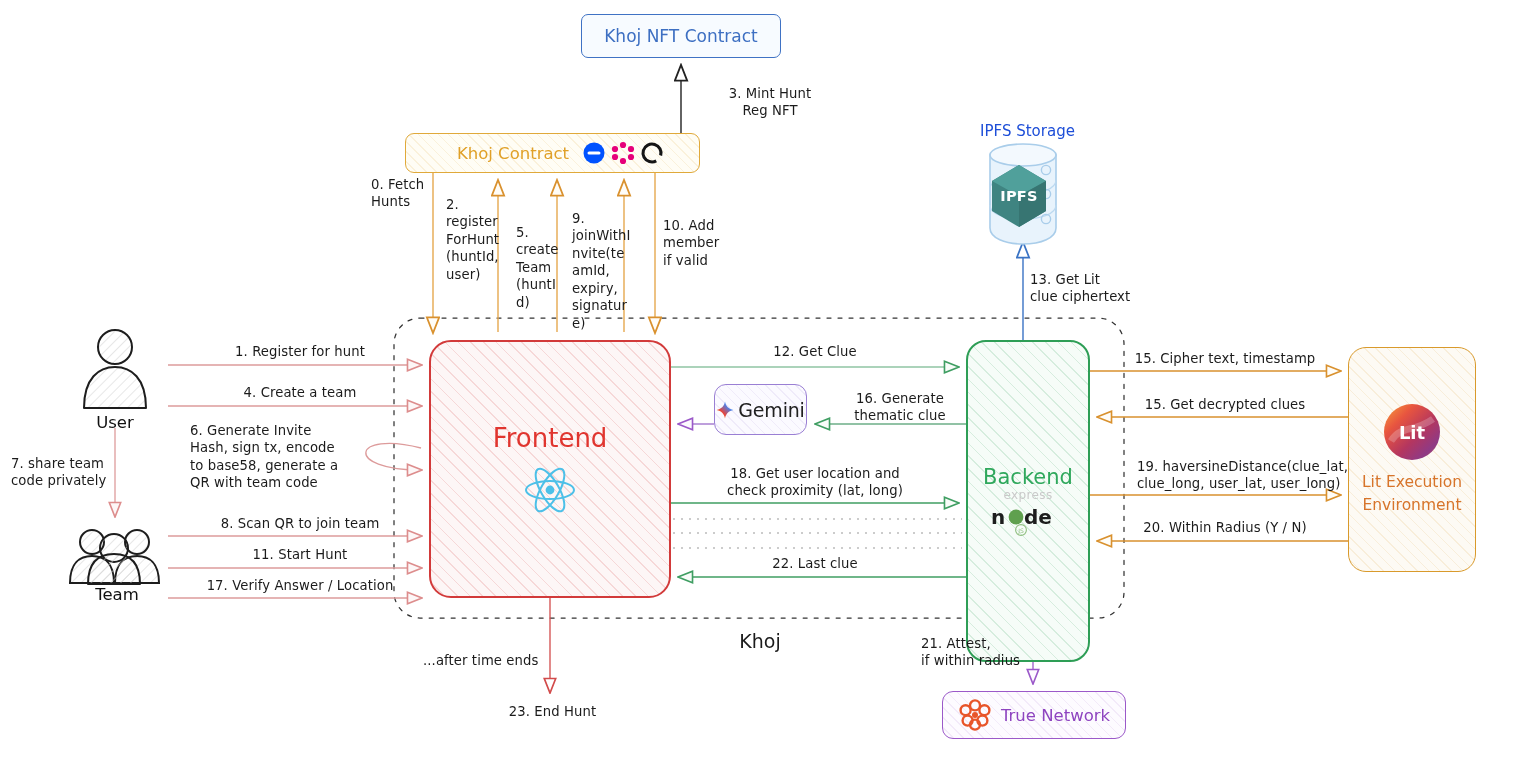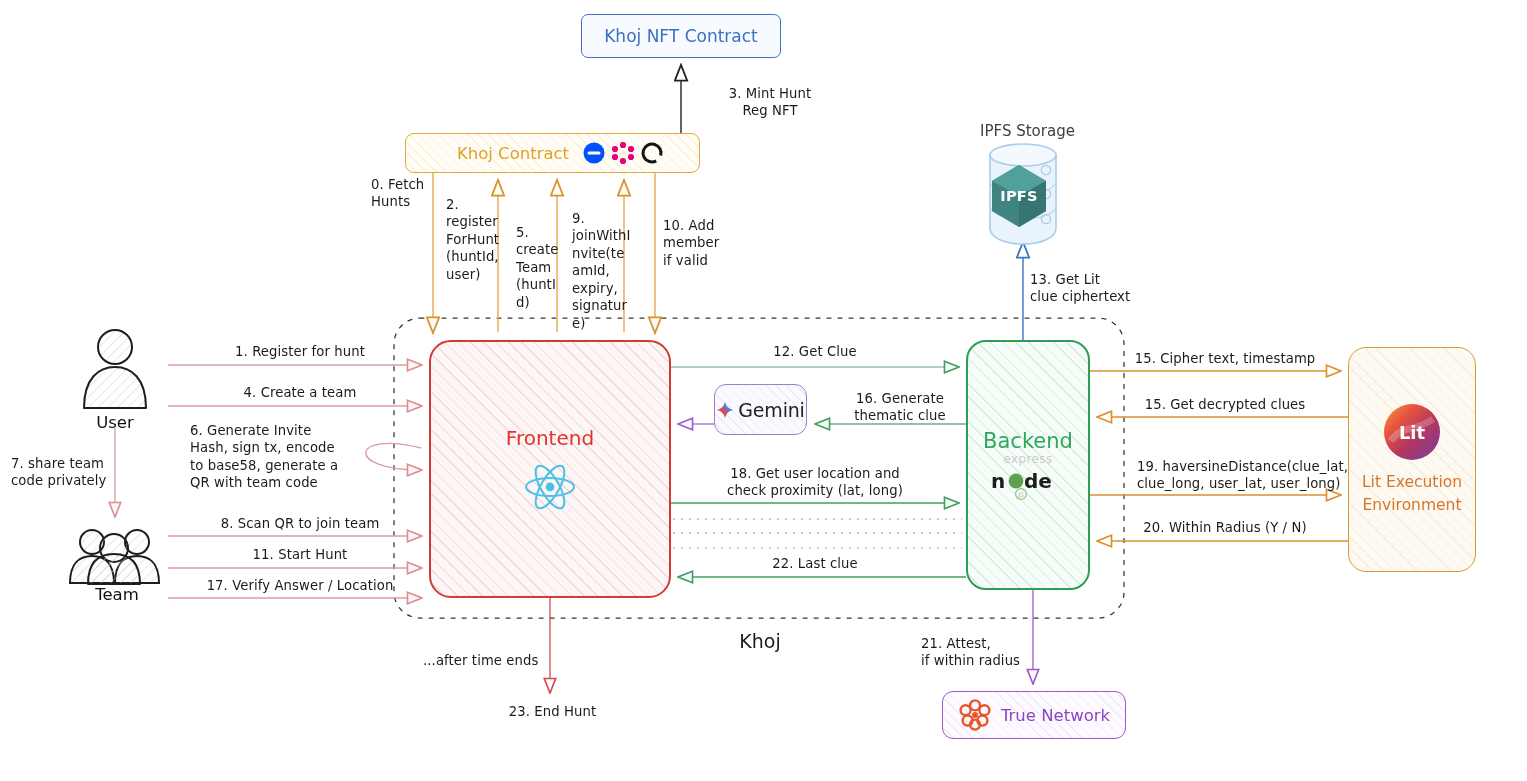--- a/index.html
+++ b/index.html
@@ -46,23 +46,23 @@
   .khoj-contract .t{color:#e0a028;font-size:16.5px;}
   .chain-icons{display:flex;align-items:center;gap:5px;margin-left:4px;}
   .frontend{
     left:429px;top:340px;width:242px;height:258px;
     border:2.4px solid #d23a3a;border-radius:22px;
     background:
       repeating-linear-gradient(45deg, rgba(210,58,58,.16) 0 1.1px, rgba(0,0,0,0) 1.1px 9px),
       #fdf6f6;
     display:flex;flex-direction:column;align-items:center;justify-content:center;gap:12px;
   }
-  .frontend .t{color:#e0352f;font-size:20px;}
+  .frontend .t{color:#e0352f;font-size:26px;}
   .backend{
-    left:966px;top:340px;width:124px;height:250px;
+    left:966px;top:340px;width:124px;height:322px;
     border:2.2px solid #2e9e56;border-radius:20px;
     background:
       repeating-linear-gradient(45deg, rgba(46,158,86,.16) 0 1.1px, rgba(0,0,0,0) 1.1px 9px),
       #f6fcf8;
     display:flex;flex-direction:column;align-items:center;justify-content:center;gap:1px;
   }
   .backend .t{color:#2fa85c;font-size:21px;}
   .backend .express{color:#c9c9c9;font-size:12px;letter-spacing:.4px;margin-top:-2px;}
   .lit-box{
     left:1348px;top:347px;width:128px;height:225px;
@@ -84,21 +84,21 @@
   .gemini .t{color:#212121;font-size:19px;letter-spacing:-.2px;}
   .truenet{
     left:942px;top:691px;width:184px;height:48px;
     border:1.5px solid #9b59c9;border-radius:11px;
     background:
       repeating-linear-gradient(45deg, rgba(155,89,201,.1) 0 1px, rgba(0,0,0,0) 1px 7px),
       #fdfbff;
     display:flex;align-items:center;justify-content:center;gap:9px;
   }
   .truenet .t{color:#8e44c0;font-size:16.5px;}
-  .ipfs-title{left:950px;top:122px;width:155px;color:#404040;font-size:15px;}
+  .ipfs-title{left:950px;top:122px;width:155px;color:#1d4ed8;font-size:15px;}
   .khoj-title{left:690px;top:630px;width:140px;color:#1b1b1b;font-size:19px;}
   .actor-cap{font-size:16.5px;color:#111;}
   .user-cap{left:60px;top:413px;width:110px;}
   .team-cap{left:62px;top:585px;width:110px;}
   svg{shape-rendering:geometricPrecision;}
 </style>
 </head>
 <body>
 
 <div id="stage">

